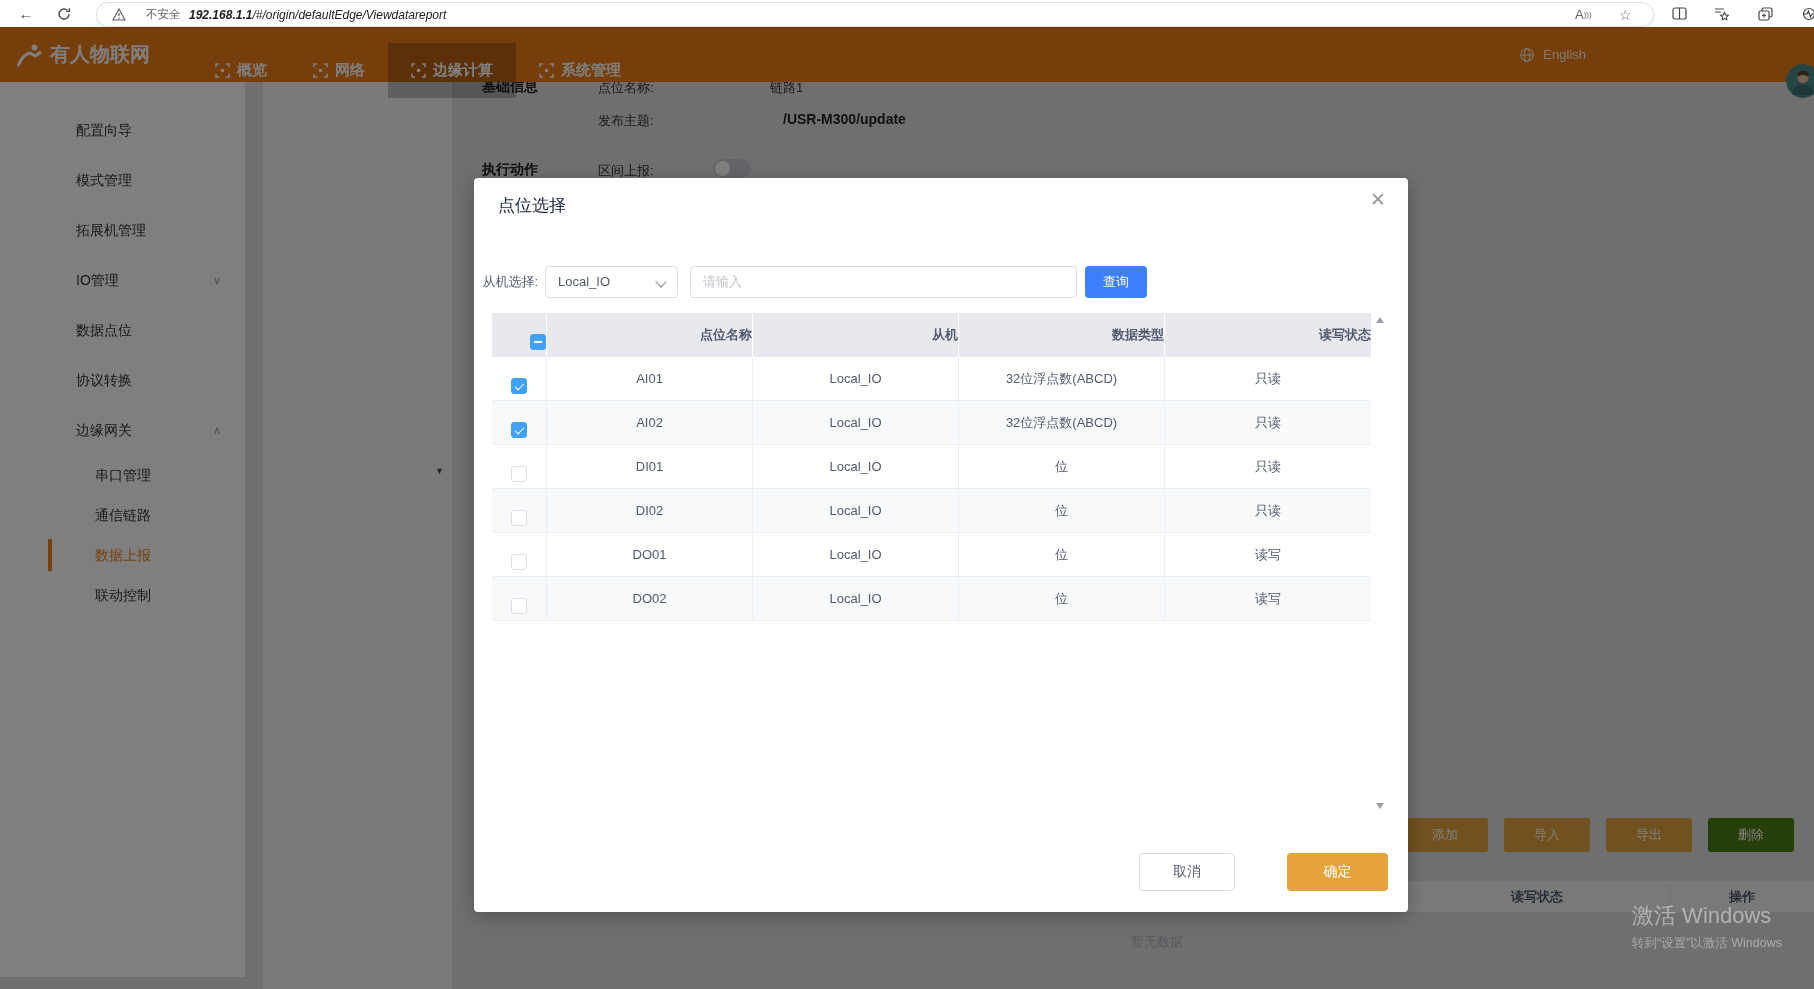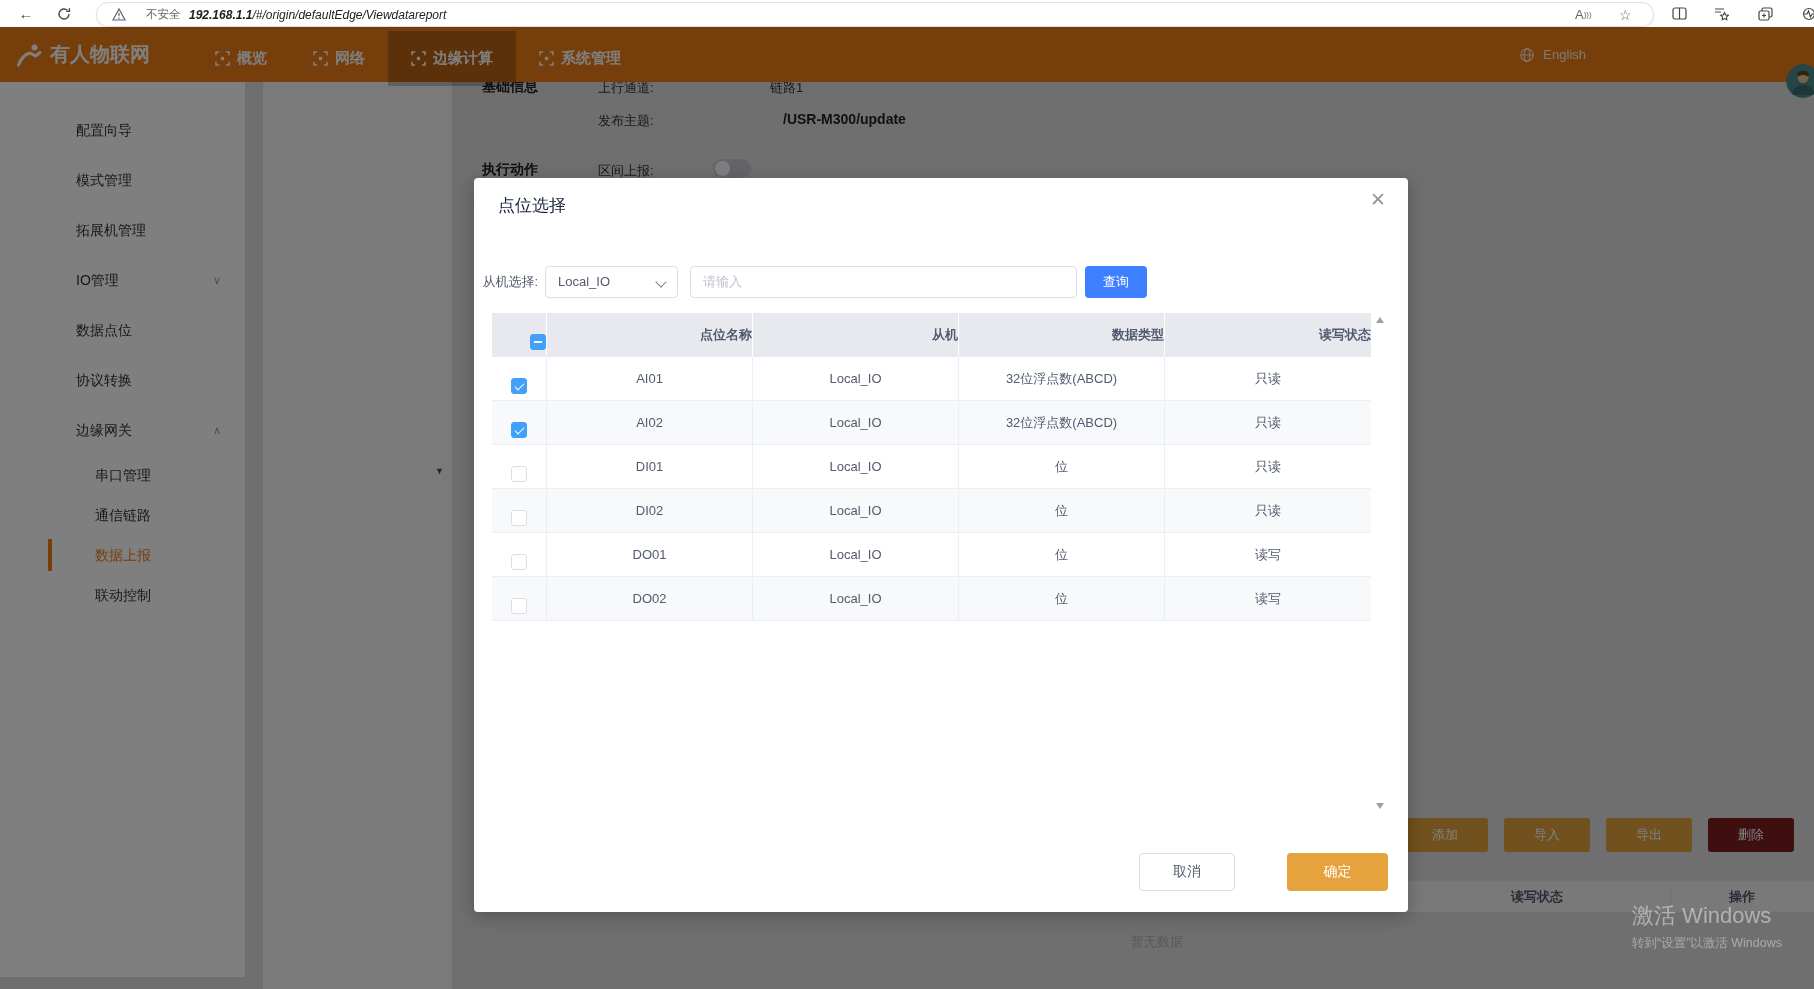--- a/index.html
+++ b/index.html
@@ -11,21 +11,21 @@
   .b-ic{position:absolute;top:0;height:27px;display:flex;align-items:center;justify-content:center;color:#474747;font-size:15px;}
   .addr{position:absolute;left:96px;top:2px;width:1556px;height:23px;border:1px solid #e0e2e6;border-radius:12px;background:#fff;box-shadow:0 1px 2px rgba(0,0,0,.08);}
   .addr-inner{position:absolute;top:0;height:23px;display:flex;align-items:center;color:#5f6368;font-size:11.5px;}
   .url{font-size:12px;color:#5f6368;font-style:italic;}
   .url b{color:#202124;font-weight:bold;}
   .divider{color:#dadce0;font-size:13px;}
 
   
   .navbar{position:absolute;left:0;top:27px;width:1814px;height:55px;background:#ed7d17;z-index:10;}
   .brand{position:absolute;left:16px;top:0;height:55px;display:flex;align-items:center;gap:8px;color:#fff;font-size:20px;font-weight:bold;}
-  .nav-menu{position:absolute;left:192px;top:4px;height:69px;display:flex;}
+  .nav-menu{position:absolute;left:192px;top:16px;height:69px;display:flex;}
   .nav-item{height:55px;display:flex;align-items:center;gap:7px;padding:0 23px;color:#fff;font-size:15px;font-weight:bold;cursor:pointer;}
   .nav-item.active{background:rgba(0,0,0,.22);}
   .nav-right{position:absolute;right:228px;top:0;height:55px;display:flex;align-items:center;gap:8px;color:rgba(255,255,255,.9);font-size:13px;}
   .avatar{position:absolute;left:1786px;top:37px;width:34px;height:34px;border-radius:50%;overflow:hidden;}
 
   
   .sidebar{position:absolute;left:0;top:82px;width:245px;height:895px;background:#ffffff;z-index:5;}
   .side-list{position:absolute;left:0;top:23px;width:245px;}
   .side-item{position:relative;padding-left:28px;font-size:14px;color:#333;height:50px;line-height:50px;cursor:pointer;margin-left:48px;}
   .side-item.sub{padding-left:47px;height:40px;line-height:40px;}
@@ -227,33 +227,33 @@
         <div class="side-item sub"><span>联动控制</span></div>
       </div>
 
   </div>
 
   <div class="panel2">
     <div class="panel2-handle">▼</div>
   </div>
 
   <div class="frag bold" style="left:482px;top:78px;">基础信息</div>
-  <div class="frag" style="left:598px;top:79px;">上行通道:</div>
+  <div class="frag" style="left:598px;top:79px;">点位名称:</div>
   <div class="frag" style="left:770px;top:79px;">链路1</div>
   <div class="frag" style="left:598px;top:112px;">发布主题:</div>
   <div class="frag bold" style="left:783px;top:111px;">/USR-M300/update</div>
   <div class="frag bold" style="left:482px;top:161px;">执行动作</div>
   <div class="frag" style="left:598px;top:162px;">区间上报:</div>
   <div class="toggle" style="left:713px;top:159px;"></div>
 
   <div class="bg-btns">
       <div class="bg-btn" style="background: rgb(226, 162, 61);">添加</div>
       <div class="bg-btn" style="background: rgb(226, 162, 61);">导入</div>
       <div class="bg-btn" style="background: rgb(226, 162, 61);">导出</div>
-      <div class="bg-btn" style="background: #7f1d1d;">删除</div>
+      <div class="bg-btn" style="background: #4d7c0f;">删除</div>
     </div>
 
   <div class="bg-thead">
     <span class="bg-th" style="left:297px;">读写状态</span>
     <span class="bg-thsep"></span>
     <span class="bg-th" style="left:502px;">操作</span>
   </div>
   <div class="bg-empty">暂无数据</div>
 
   <div class="overlay"></div>

